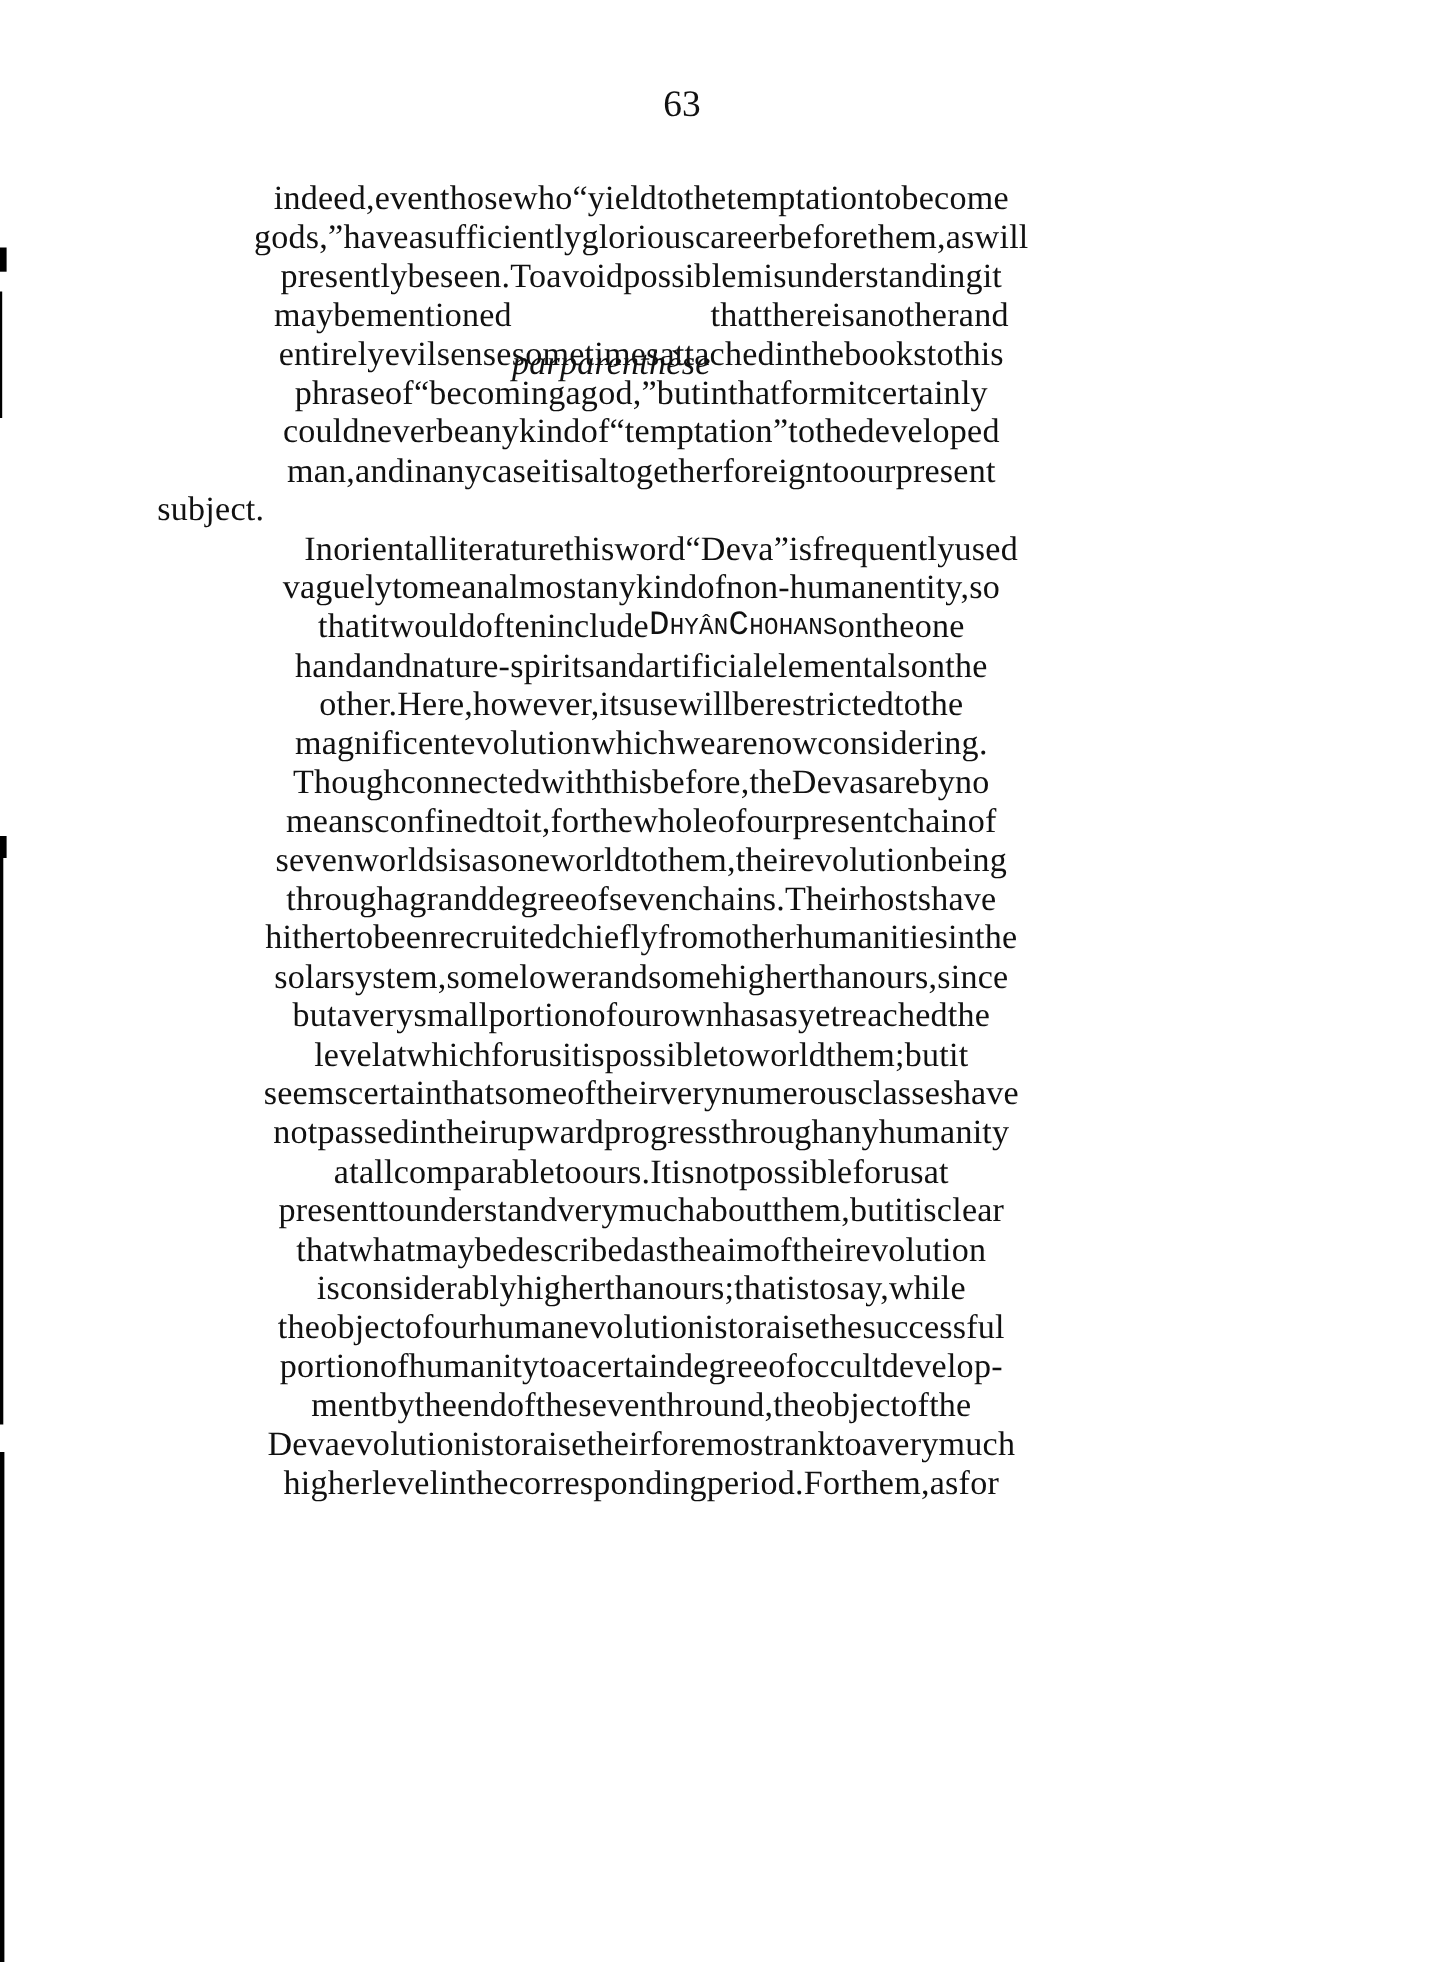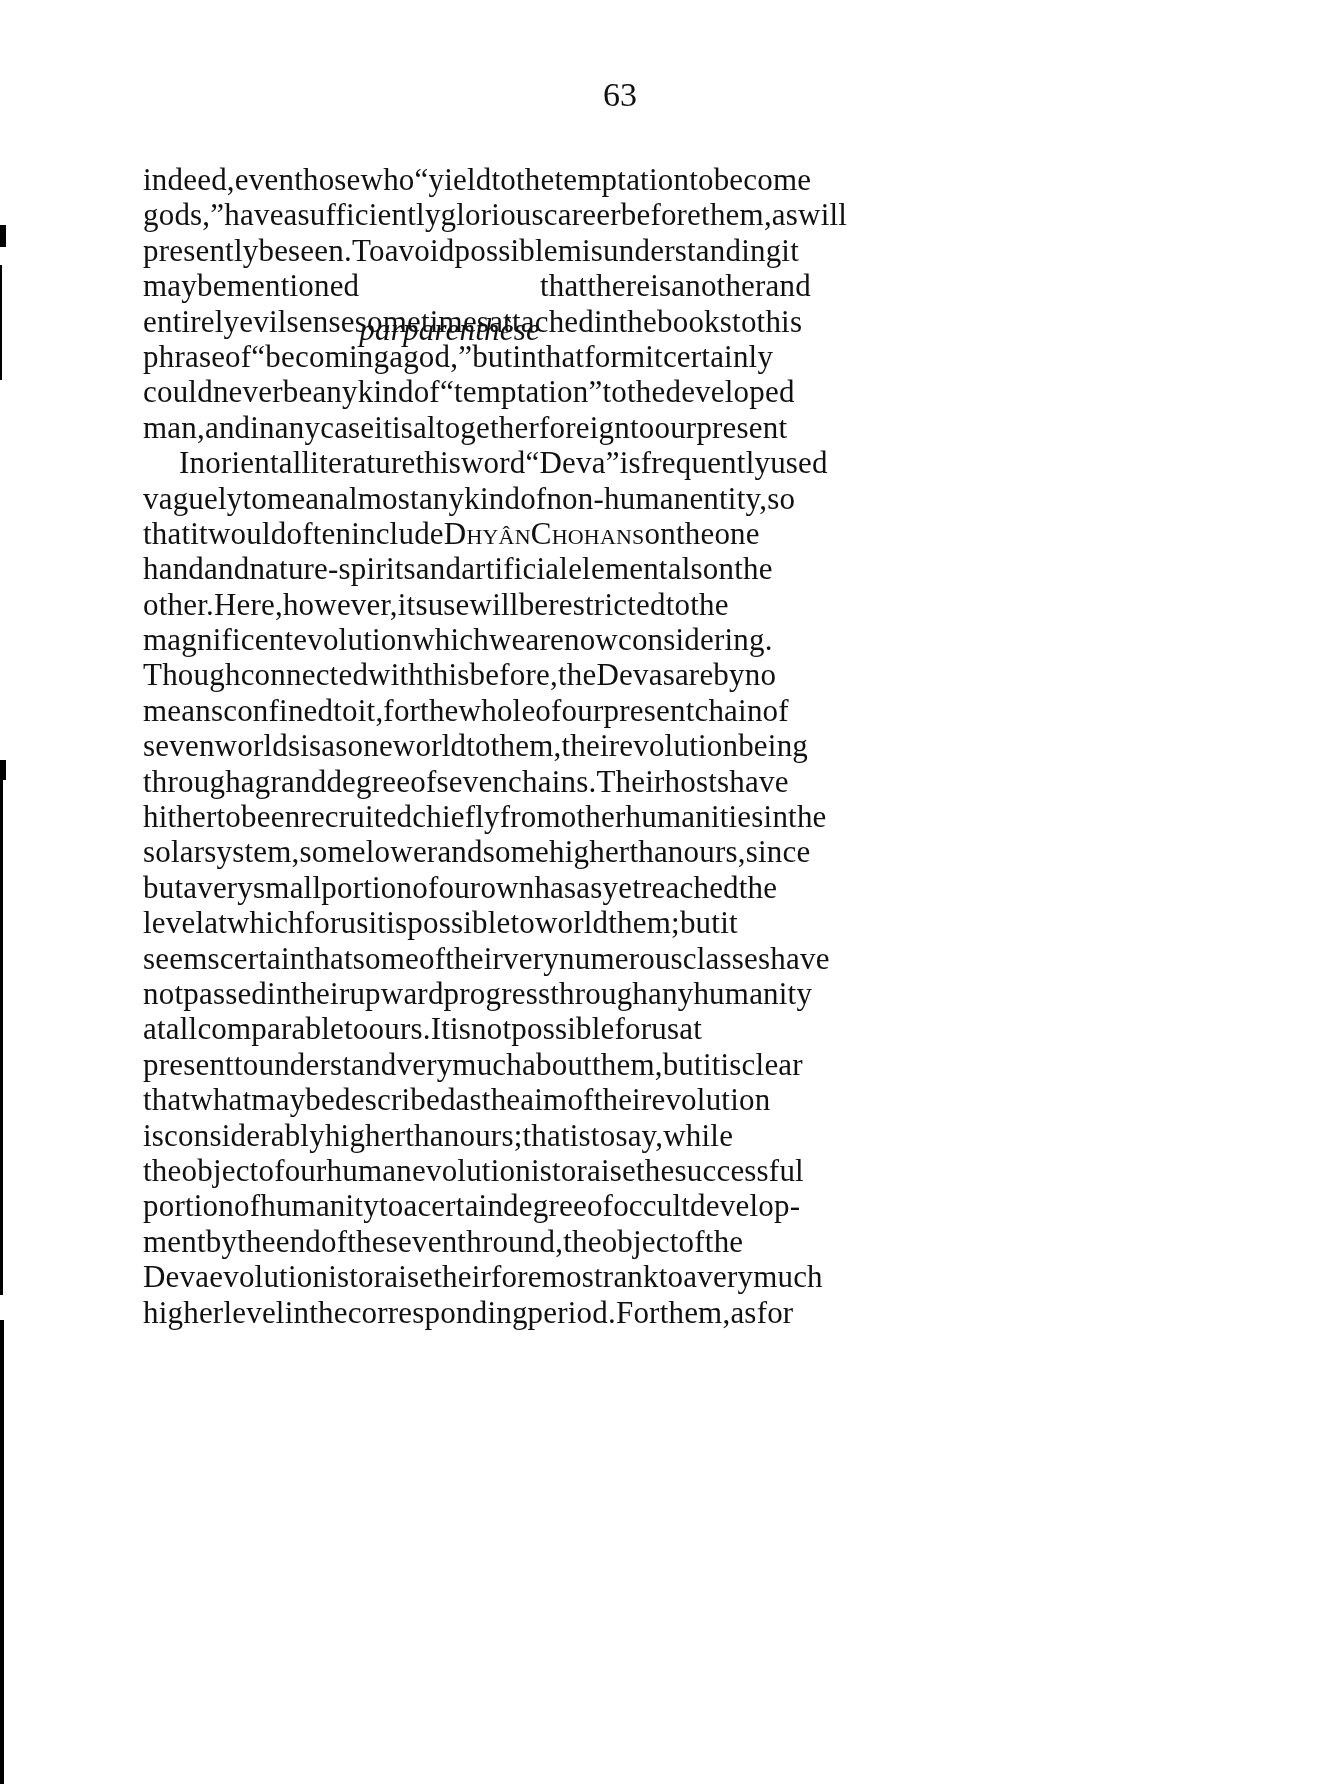--- a/index.html
+++ b/index.html
@@ -6,26 +6,26 @@
     body { width: 1324px; height: 1784px; position: relative; overflow: hidden; }
     .page-number {
       position: absolute; top: 76px; left: 0; width: 1160px; text-align: center;
       font-family: "Liberation Serif", serif; font-size: 34px; color: #111; padding-left: 40px;
     }
     .text-block {
       position: absolute; top: 162px; left: 143px; width: 880px;
       font-family: "Liberation Serif", serif; font-size: 31px; line-height: 35.4px;
       color: #111; letter-spacing: 0.2px;
     }
-    .line { white-space: nowrap; display: flex; justify-content: flex-start; height: 35.4px; }
+    .line { white-space: nowrap; display: flex; justify-content: center; height: 35.4px; }
     .line.last { justify-content: flex-start; }
     .line.indent { padding-left: 36px; }
     .line span.w { display: inline-block; }
     .italic { font-style: italic; margin-top: 44px; }
-    .sc { font-variant: small-caps; }
+    .sc { font-variant: small-caps; font-family: Liberation Mono, monospace; }
     .edge { position: absolute; background: #000; }
   </style>
 </head>
 <body>
 
 <div class="edge" style="left:0;top:225px;width:6px;height:22px;"></div>
 <div class="edge" style="left:0;top:265px;width:2px;height:115px;"></div>
 <div class="edge" style="left:0;top:760px;width:6px;height:20px;"></div>
 <div class="edge" style="left:0;top:780px;width:3px;height:515px;"></div>
 <div class="edge" style="left:0;top:1320px;width:4px;height:464px;"></div>
@@ -127,20 +127,23 @@
       <span class="w">any</span>
       <span class="w">case</span>
       <span class="w">it</span>
       <span class="w">is</span>
       <span class="w">altogether</span>
       <span class="w">foreign</span>
       <span class="w">to</span>
       <span class="w">our</span>
       <span class="w">present</span>
     </div>
+    <div class="line last" style="gap: 8px;">
+      <span class="w">subject.</span>
+    </div>
     <div class="line indent">
       <span class="w">In</span>
       <span class="w">oriental</span>
       <span class="w">literature</span>
       <span class="w">this</span>
       <span class="w">word</span>
       <span class="w">“</span>
       <span class="w">Deva</span>
       <span class="w">”</span>
       <span class="w">is</span>

